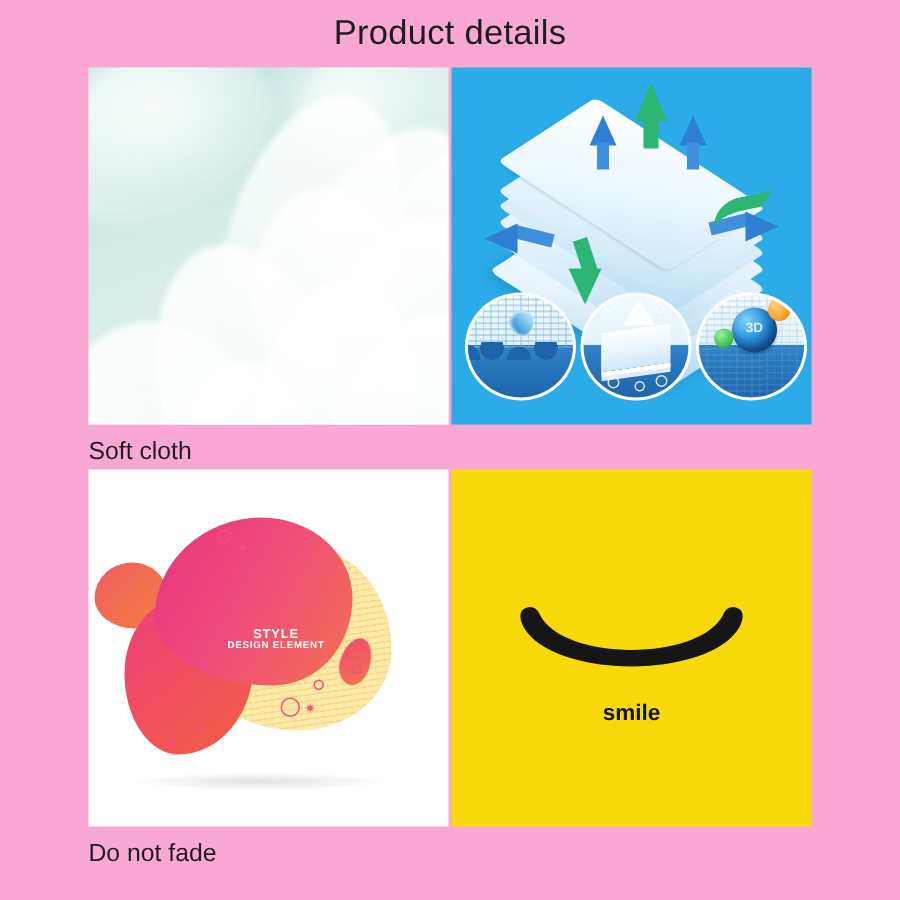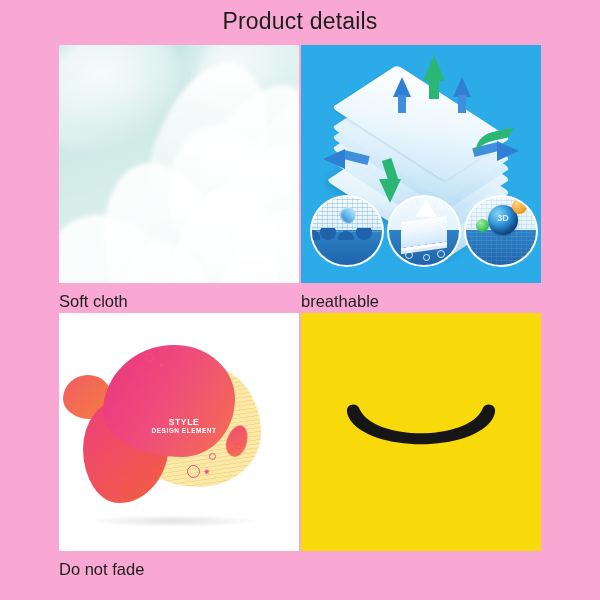--- a/index.html
+++ b/index.html
@@ -399,21 +399,20 @@
           </div>
           <div class="circ c3">
             <div class="mesh" style="height:100%;opacity:.5;"></div>
             <div class="sphere3d"></div>
             <div class="dot-o"></div>
             <div class="dot-g"></div>
           </div>
         </div>
 
       </div>
-      <div class="caption">breathable</div>
     </div>
 
     <div class="cell cell-2">
       <div class="thumb fluid">
         <div class="blob-shadow"></div>
         <div class="blob blob-yellow"></div>
         <div class="blob blob-left"></div>
         <div class="blob blob-pink2"></div>
         <div class="blob blob-pink"></div>
         <div class="blob blob-small"></div>
@@ -434,18 +433,19 @@
       </div>
       <div class="caption">Do not fade</div>
     </div>
 
     <div class="cell cell-3">
       <div class="thumb optimism">
         <div class="smile-wrap">
           <svg class="smile-svg" width="158" height="50" viewBox="0 0 158 50">
             <path d="M6 6 C 10 2 16 3 18 9 C 34 40 124 40 140 9 C 142 3 148 2 152 6 C 154 9 153 13 151 17 C 131 52 27 52 7 17 C 5 13 4 9 6 6 Z" fill="#161616"></path>
           </svg>
+          <div class="smile-word">smile</div>
         </div>
       </div>
     </div>
 
   </div>
 </div>
 
 </body></html>

